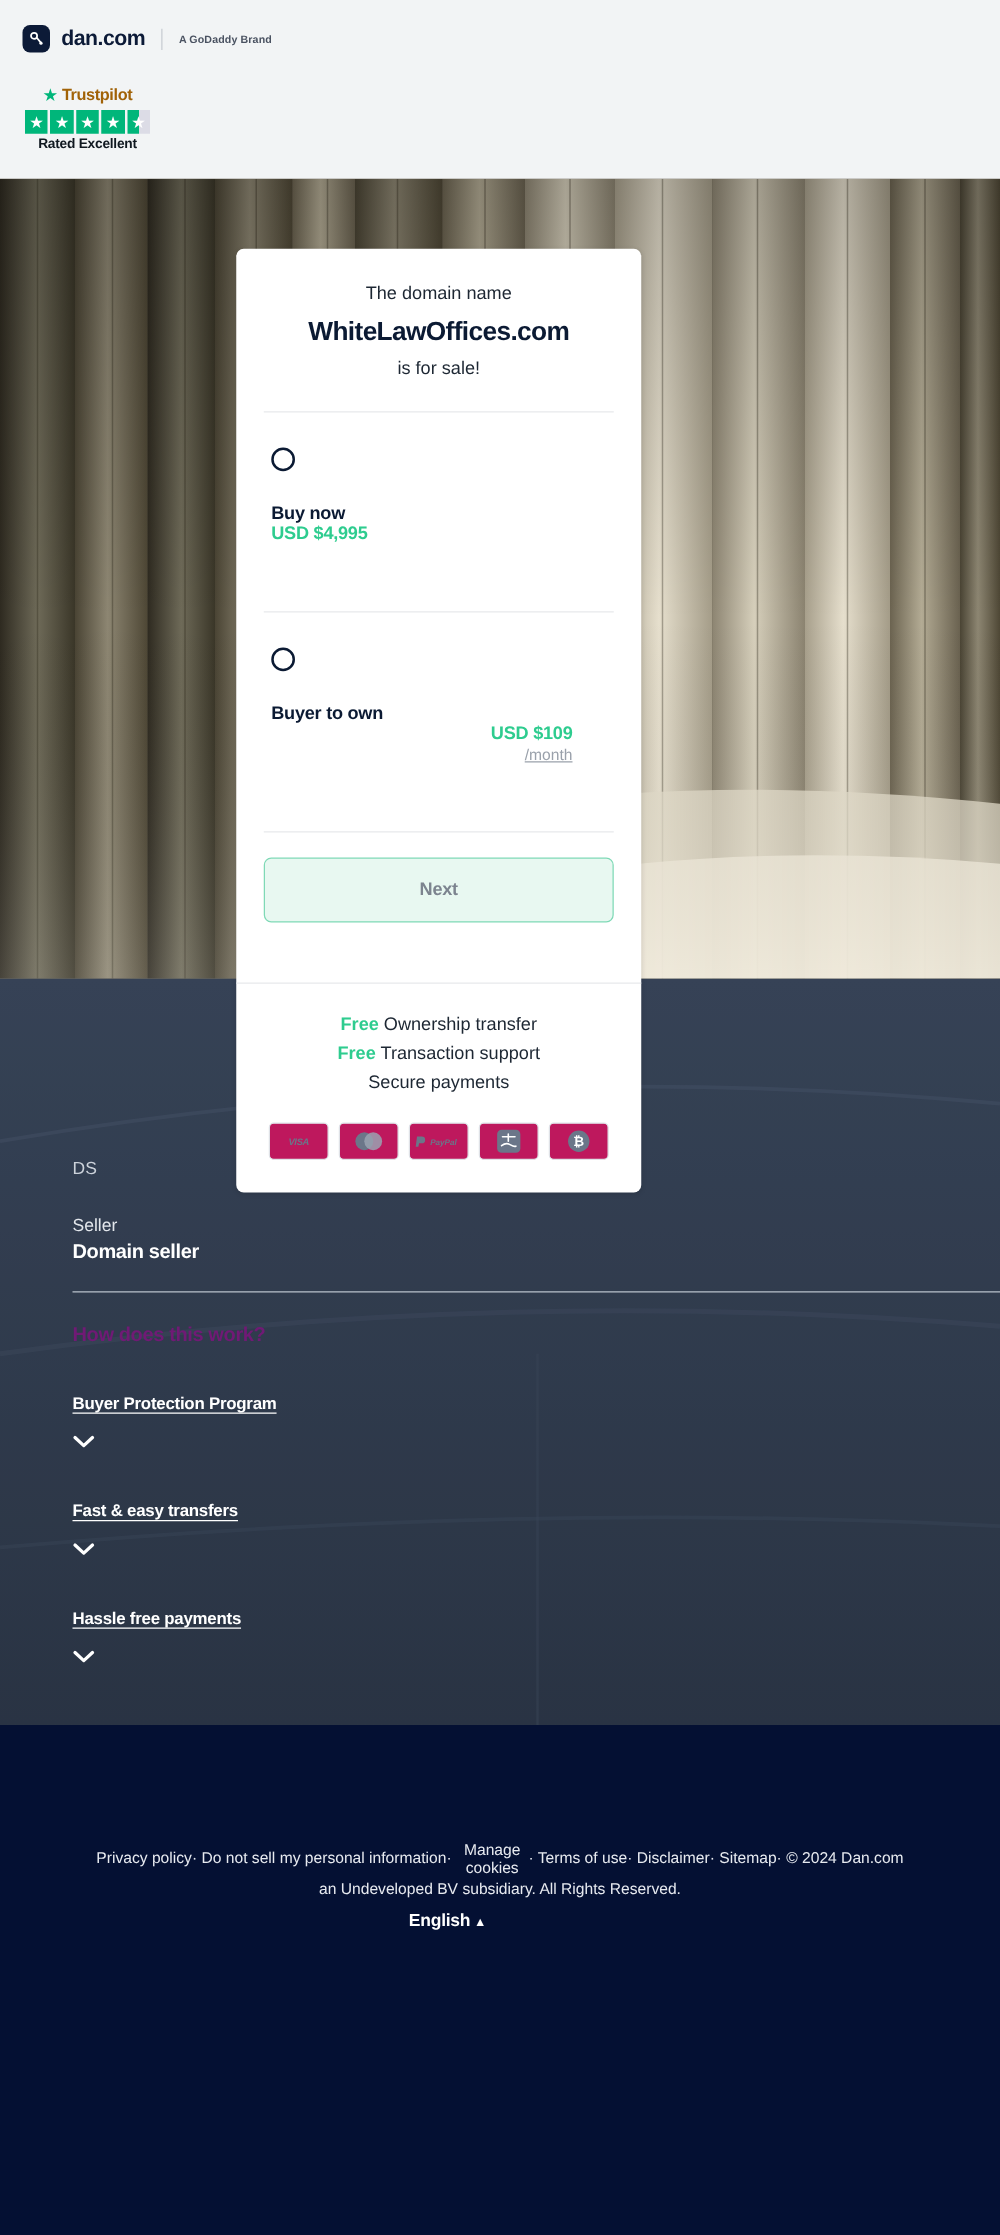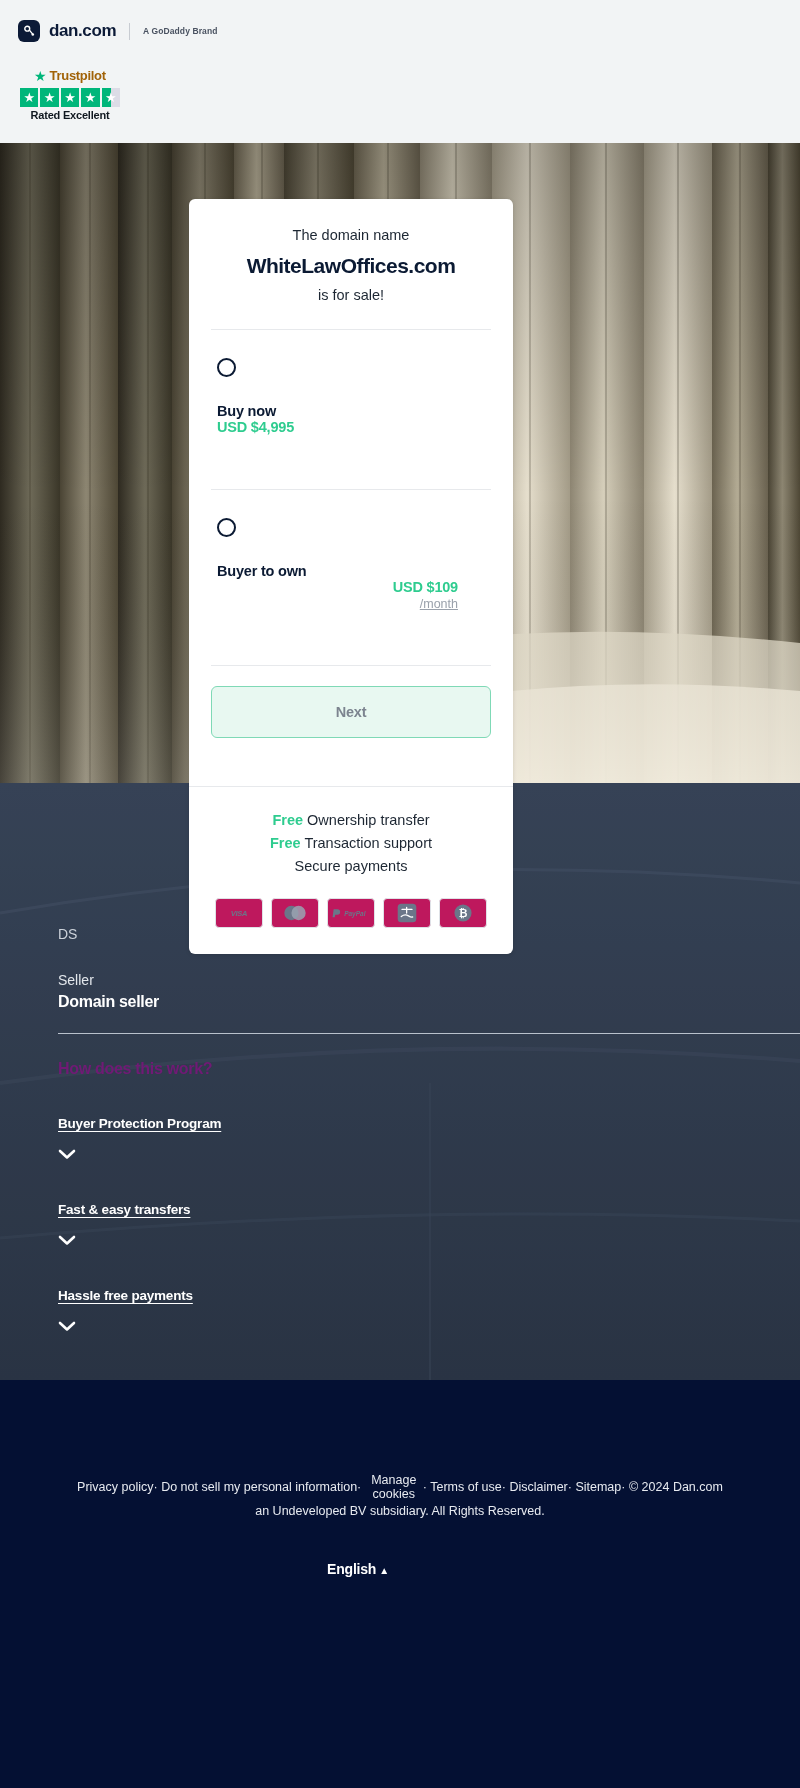--- a/index.html
+++ b/index.html
@@ -176,21 +176,20 @@
     padding: 0 20px;
   }
   .foot-links a { color: #e7eaf0; text-decoration: none; cursor: pointer; }
   .foot-manage {
     display:inline-block; width: 58px; text-align:center; vertical-align: middle;
     line-height: 1.15;
   }
   .foot-lang {
     position: absolute; top: 148px; left: 0; width: 716px;
     text-align: center;
-    margin-top: 32px;
   }
   .lang-btn {
     font-size: 14px; font-weight: 700; color: #fff; cursor: pointer;
     background: none; border: none; font-family: inherit; letter-spacing: -.2px;
   }
   .caret-up { font-size: 10px; margin-left: 3px; display:inline-block; }
 </style>
 </head>
 <body>
 

